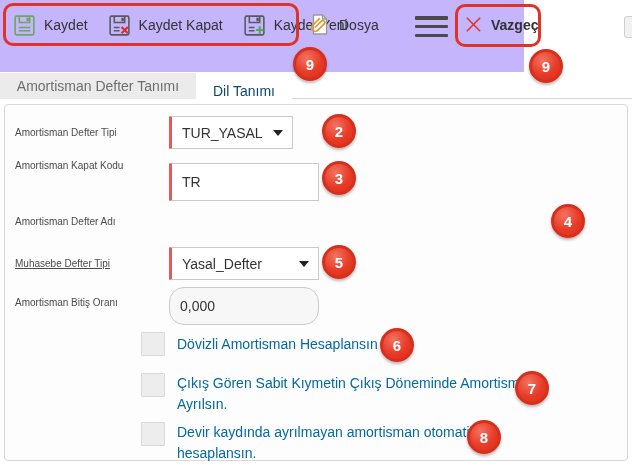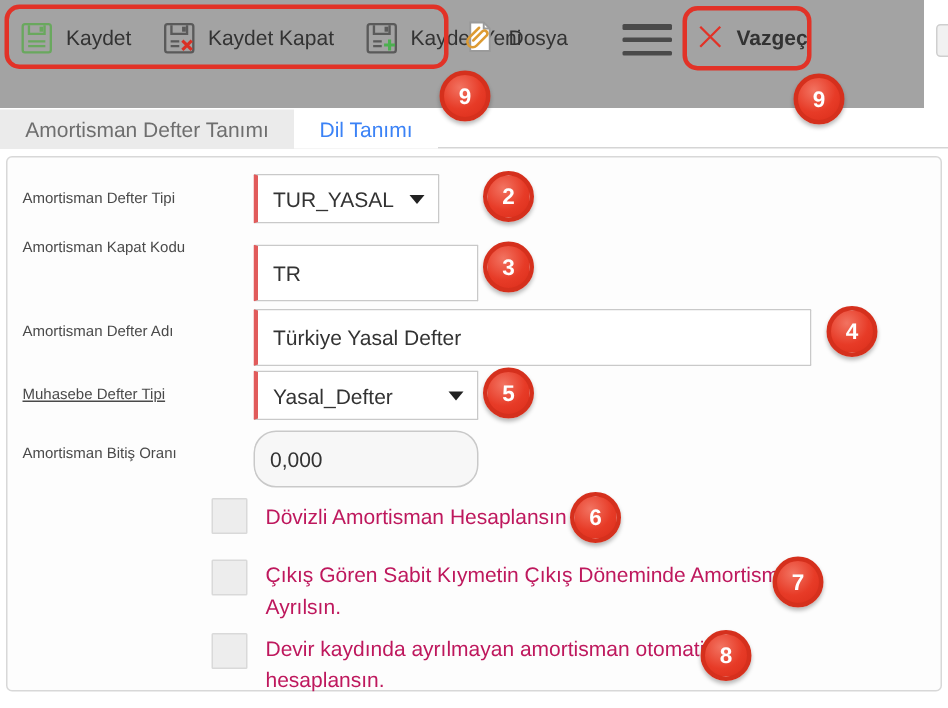--- a/index.html
+++ b/index.html
@@ -1,50 +1,50 @@
 <!DOCTYPE html>
 <html><head>
 <meta charset="utf-8">
 <style>
   *{margin:0;padding:0;box-sizing:border-box;}
   html,body{background:#fff;}
   body{font-family:"Liberation Sans",sans-serif;}
   .screen{position:relative;width:632px;height:472px;background:#fff;overflow:hidden;}
 
   
-  .toolbar{position:absolute;left:0;top:0;width:616px;height:72px;background:#a3a3a3;}
+  .toolbar{position:absolute;left:0;top:0;width:524px;height:72px;background:#c4b5fd;}
   .ann-rect{position:absolute;border:3px solid #e23227;border-radius:10px;background:transparent;pointer-events:none;z-index:20;}
   #ann-save{left:3px;top:3px;width:296px;height:43px;}
   #ann-cancel{left:455px;top:4px;width:86px;height:43px;}
   .save-group{position:absolute;left:12px;top:10px;height:30px;display:flex;align-items:center;gap:19px;}
   .tb-btn{display:flex;align-items:center;gap:7px;font-size:14px;color:#333;background:none;border:none;cursor:pointer;font-family:inherit;white-space:nowrap;}
   .tb-btn .icn{display:flex;align-items:center;}
   .dosya-btn{position:absolute;left:308px;top:12px;}
   .hamburger{position:absolute;left:415px;top:16px;width:33px;height:21px;display:flex;flex-direction:column;justify-content:space-between;cursor:pointer;}
   .hamburger span{display:block;height:3.5px;background:#4a4a4a;border-radius:1px;}
   .cancel-btn{position:absolute;left:463px;top:14px;font-weight:bold;}
   .edge-fragment{position:absolute;left:624px;top:16px;width:14px;height:22px;border:1px solid #cfcfcf;border-radius:3px;background:#f1f1f1;}
 
   
   .tabbar{position:absolute;left:0;top:73px;width:632px;height:26px;border-bottom:1px solid #d5d5d5;display:flex;background:#fff;}
   .tab{height:26px;display:flex;align-items:center;justify-content:center;font-size:14px;cursor:pointer;}
   .tab.active{width:196px;background:#ebebeb;color:#6e6e6e;}
-  .tab.inactive{width:96px;background:#fff;color:#3b82f6;}
+  .tab.inactive{width:96px;background:#fff;color:#0c4a6e;align-items:flex-end;}
 
   
   .panel{position:absolute;left:4px;top:104px;width:624px;height:357px;background:#fdfdfd;border:1px solid #d8d8d8;border-radius:4px;}
   .flabel{position:absolute;left:10px;font-size:10px;color:#4a4a4a;}
   .field{position:absolute;background:#fff;border:1px solid #c9c9c9;border-radius:1px;font-size:14px;color:#333;font-family:inherit;}
   .field.required{border-left:3px solid #e15b5b;}
   .selectbox{display:flex;align-items:center;padding:0 10px;cursor:pointer;}
   .select-arrow{position:absolute;right:9px;top:50%;margin-top:-3px;width:0;height:0;border-left:5px solid transparent;border-right:5px solid transparent;border-top:6px solid #222;}
   input.field{padding:18px 10px;outline:none;}
   .field.dim{background:#f7f7f7;border-radius:15px;}
   .checkbox{position:absolute;left:136px;width:24px;height:24px;background:#ededed;border:1px solid #d9d9d9;border-radius:1px;cursor:pointer;}
-  .cb-label{position:absolute;left:172px;font-size:14px;color:#be185d;line-height:21px;}
+  .cb-label{position:absolute;left:172px;font-size:14px;color:#0369a1;line-height:21px;}
 
   
   .badge{position:absolute;width:34px;height:34px;border-radius:50%;
     background:radial-gradient(circle at 38% 30%, #f27361 0%, #e73b27 55%, #da2d1a 100%);
     border:3px solid #d5301d;color:#fff;font-size:15px;font-weight:bold;
     display:flex;align-items:center;justify-content:center;
     box-shadow:0 2px 3px rgba(0,0,0,.28);z-index:30;}
 </style>
 </head>
 <body>
@@ -145,21 +145,20 @@
     <div class="flabel" style="top:11px;line-height:33px;width:150px;">Amortisman Defter Tipi</div>
     <div class="field required selectbox" style="left:164px;top:11px;width:124px;height:33px;">
       <span>TUR_YASAL</span>
       <span class="select-arrow"></span>
     </div>
 
     <div class="flabel" style="top:50px;line-height:21px;width:130px;">Amortisman Kapat Kodu</div>
     <input class="field required" style="left: 164px; top: 58px; width: 150px; height: 34px;" value="TR">
 
     <div class="flabel" style="top:101px;line-height:32px;width:150px;">Amortisman Defter Adı</div>
-    <input class="field required" style="left: 164px; top: 101px; width: 372px; height: 32px;" value="Türkiye Yasal Defter">
 
     <div class="flabel" style="top:142px;line-height:33px;width:150px;text-decoration:underline;">Muhasebe Defter Tipi</div>
     <div class="field required selectbox" style="left:164px;top:142px;width:150px;height:33px;">
       <span>Yasal_Defter</span>
       <span class="select-arrow"></span>
     </div>
 
     <div class="flabel" style="top:182px;line-height:32px;width:150px;">Amortisman Bitiş Oranı</div>
     <input class="field dim" style="left: 164px; top: 182px; width: 150px; height: 32px;" value="0,000">
 

